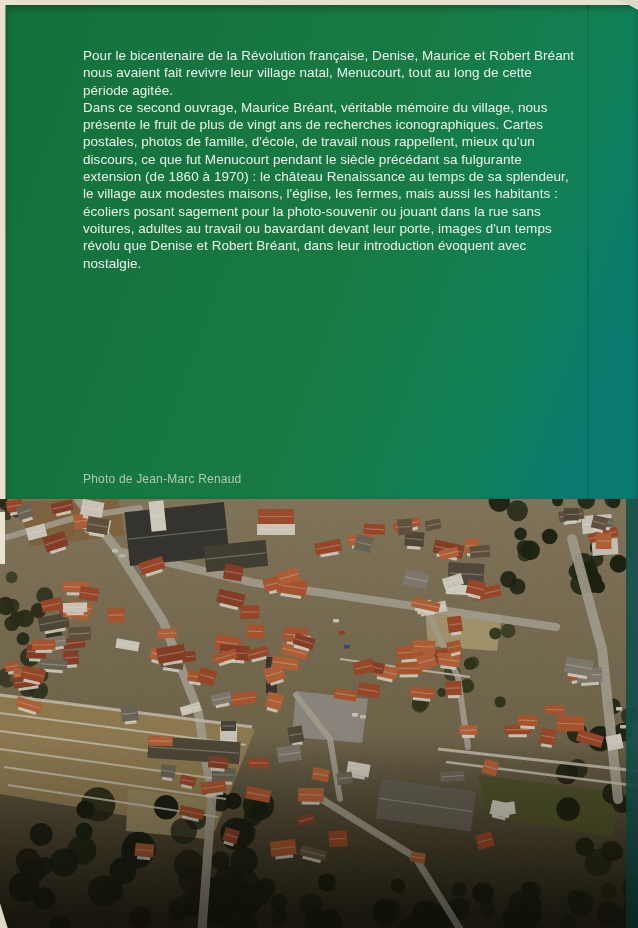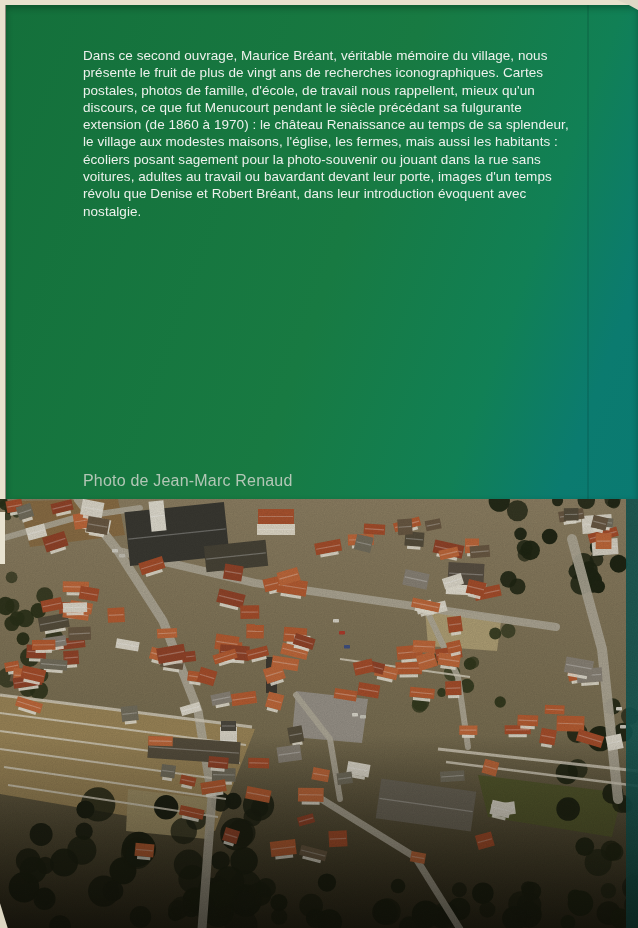--- a/index.html
+++ b/index.html
@@ -9,37 +9,38 @@
     position:absolute;left:6px;top:5px;width:632px;height:494px;
     background:linear-gradient(110deg,#14703b 0%,#187a42 52%,#118055 76%,#0b7b6f 90%,#0a7a72 100%);
     box-shadow:inset 0 3px 6px rgba(0,30,15,.35), -1px 0 0 rgba(30,35,25,.45);
   }
   .crease-line{position:absolute;left:581px;top:0;width:2px;height:494px;background:rgba(0,45,35,.16);}
   .torn-corner{position:absolute;right:0;top:0;width:26px;height:10px;background:#ded8c6;
     clip-path:polygon(20% 0,100% 0,100% 100%,65% 50%);}
   .blurb{position:absolute;left:77px;top:42px;width:494px;color:#edf1ec;
     font-size:13.5px;line-height:17.3px;letter-spacing:.05px;}
   .blurb p{margin:0;}
-  .photo-credit{position:absolute;left:77px;top:467px;font-size:16px;
+  .photo-credit{position:absolute;left:77px;top:467px;font-size:12px;
     color:rgba(200,209,198,.88);letter-spacing:.2px;}
   .photo-frame{position:absolute;left:0;top:499px;width:638px;height:429px;background:#6b6148;}
   .photo-frame svg{display:block;width:638px;height:429px;}
   .paper-strip-photo-left{position:absolute;left:0;top:512px;width:5px;height:52px;background:#e8e2d0;z-index:4;}
   .paper-corner-bottom-left{position:absolute;left:0;top:902px;width:14px;height:26px;background:#ddd6c2;
     clip-path:polygon(0 5%,55% 100%,0 100%);z-index:4;}
 </style>
 </head>
 <body>
 
 <div class="page">
 
   <div class="green-panel">
     <div class="crease-line"></div>
 
     <div class="blurb">
+      <p>Pour le bicentenaire de la Révolution française, Denise, Maurice et Robert Bréant nous avaient fait revivre leur village natal, Menucourt, tout au long de cette période agitée.</p>
       <p>Dans ce second ouvrage, Maurice Bréant, véritable mémoire du village, nous présente le fruit de plus de vingt ans de recherches iconographiques. Cartes postales, photos de famille, d'école, de travail nous rappellent, mieux qu'un discours, ce que fut Menucourt pendant le siècle précédant sa fulgurante extension (de 1860 à 1970) : le château Renaissance au temps de sa splendeur, le village aux modestes maisons, l'église, les fermes, mais aussi les habitants : écoliers posant sagement pour la photo-souvenir ou jouant dans la rue sans voitures, adultes au travail ou bavardant devant leur porte, images d'un temps révolu que Denise et Robert Bréant, dans leur introduction évoquent avec nostalgie.</p>
     </div>
 
     <div class="photo-credit">Photo de Jean-Marc Renaud</div>
   </div>
 
   <div class="torn-corner"></div>
 
   <div class="photo-frame">
     <svg role="img" aria-label="Vue aérienne du village de Menucourt" viewBox="0 0 638 429" preserveAspectRatio="none">

